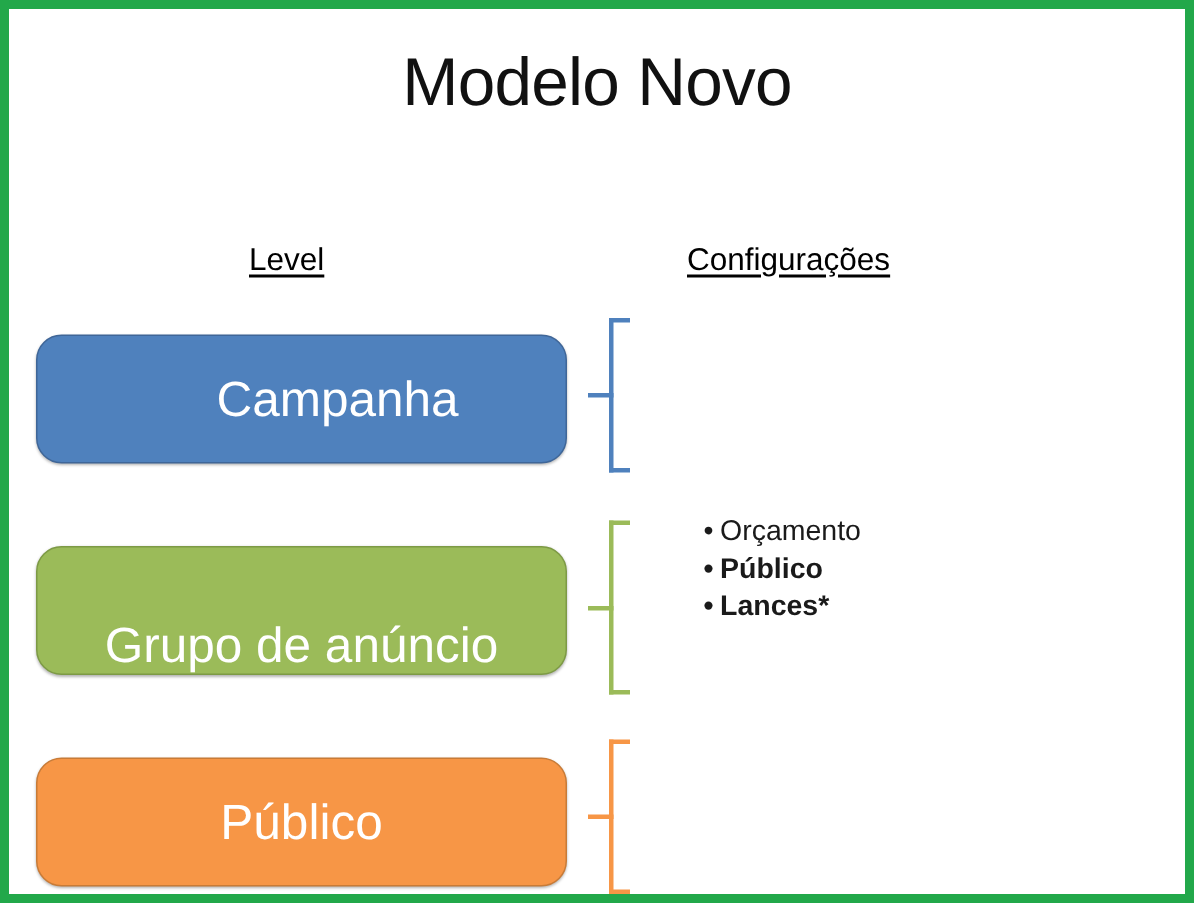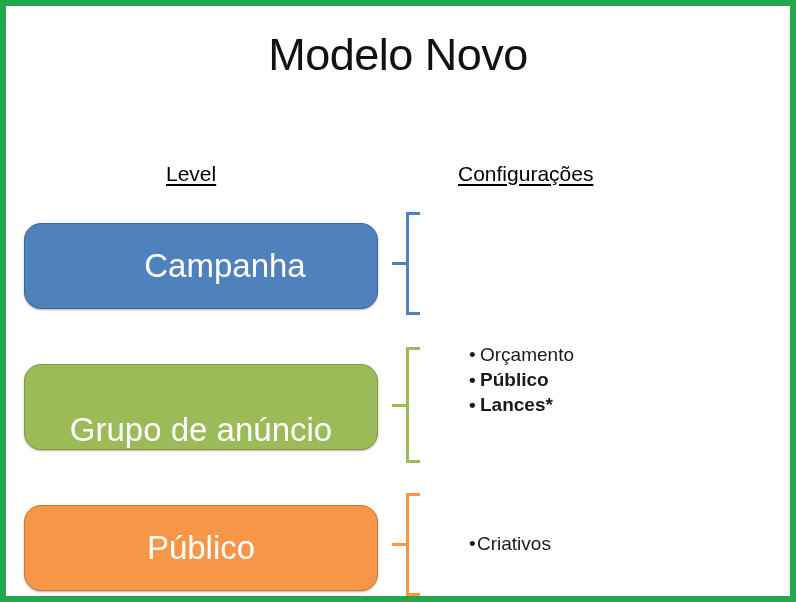--- a/index.html
+++ b/index.html
@@ -182,17 +182,14 @@
 
   <div class="level-box box-ad">
     <span>Público</span>
   </div>
   <div class="brace brace-ad">
     <span class="tick top"></span>
     <span class="spine"></span>
     <span class="nub"></span>
     <span class="tick bottom"></span>
   </div>
-  <div class="settings settings-ad">
-    <div class="item"><span class="bullet">•</span><span>Criativos</span></div>
-  </div>
 
 </div>
 
 </body></html>

